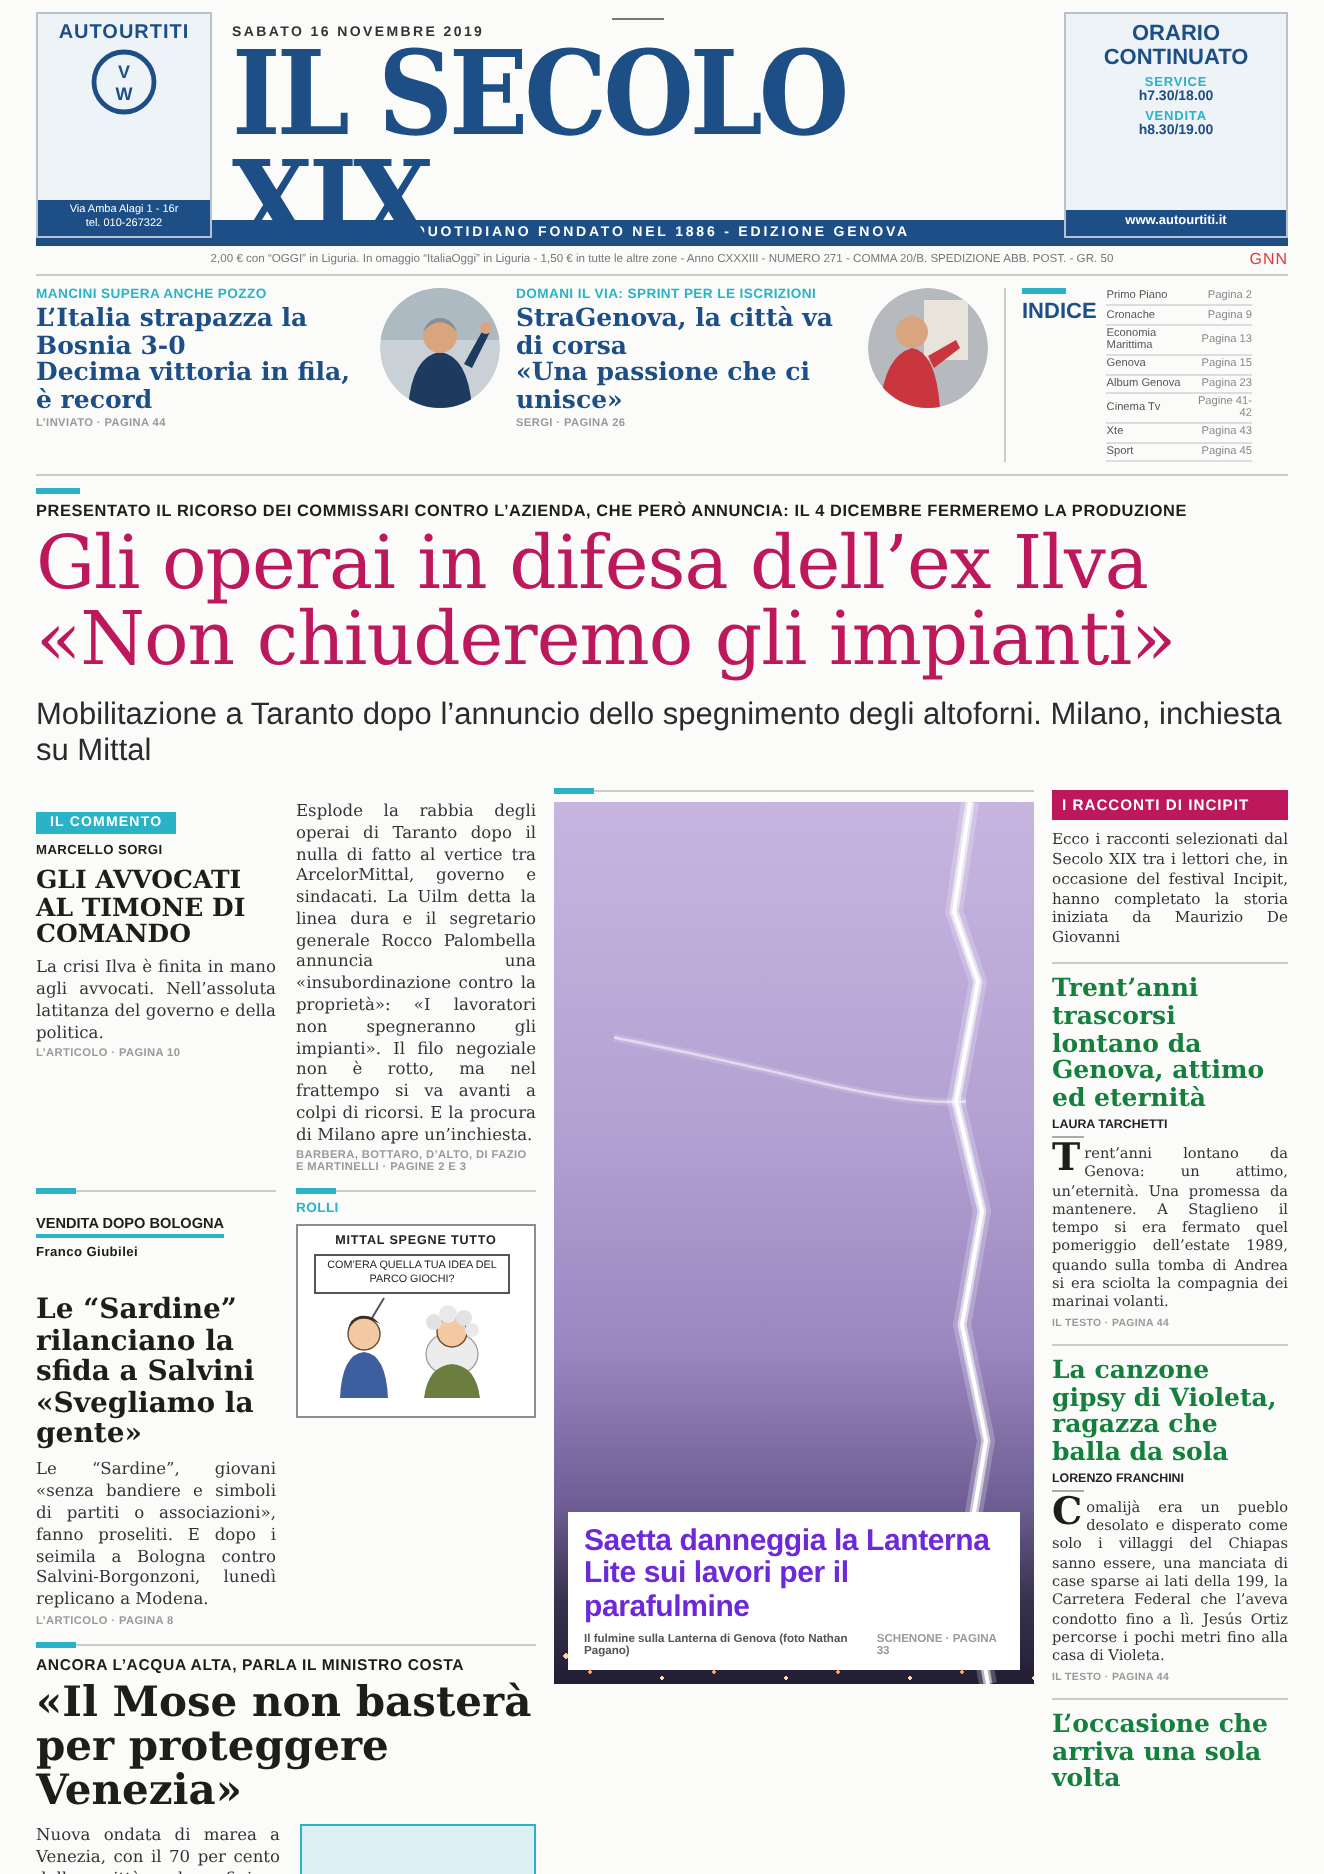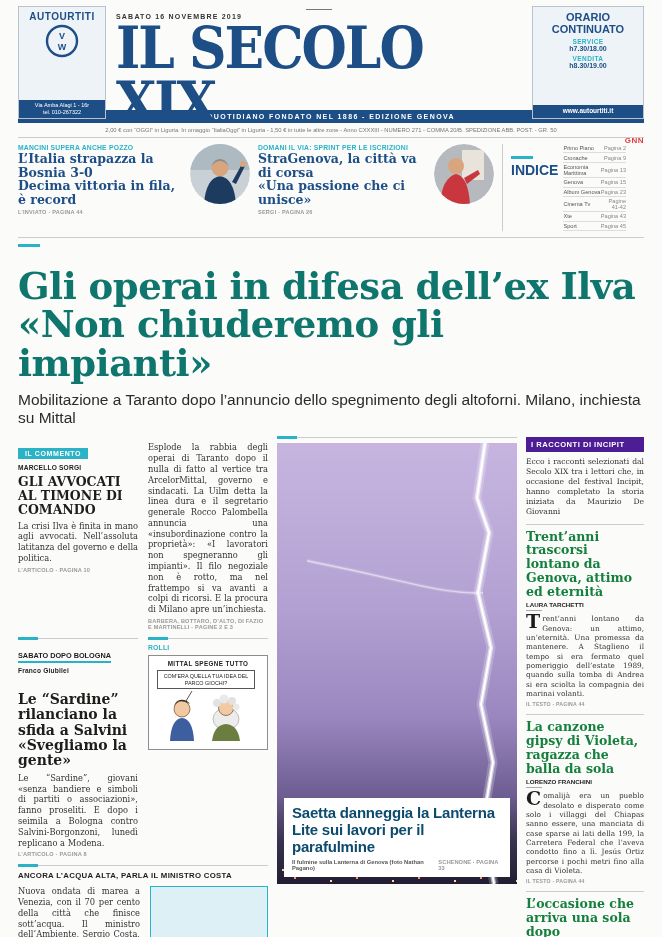--- a/index.html
+++ b/index.html
@@ -23,42 +23,42 @@
   .dateline{ font-size:7px; letter-spacing:1.2px; color:#333; font-weight:bold; padding-top:3px; }
   .dateline::before{ content:""; display:block; width:26px; border-top:1px solid #777; margin:0 auto 3px auto;}
   .logo{ font-family:"DejaVu Serif","Liberation Serif",serif; font-weight:bold; color:#1d4e86;
          font-size:52px; letter-spacing:-2px; line-height:.95; transform:scaleY(1.12); transform-origin:top; }
 
   
   .banner{ background:#1d4e86; color:#fff; text-align:center; font-size:7px; font-weight:bold;
            letter-spacing:1.4px; padding:3px 0; margin-top:8px; }
   .priceline{ display:flex; justify-content:center; align-items:center; position:relative; font-size:5.8px;
               color:#777; padding:4px 0 2px 0; }
-  .gnn{ position:absolute; right:0; top:13px; color:#e03a3e; font-weight:bold; font-size:8px; letter-spacing:.5px;}
+  .gnn{ position:absolute; right:0; top:2px; color:#e03a3e; font-weight:normal; font-size:8px; letter-spacing:.5px;}
 
   
   .topstrip{ display:grid; grid-template-columns:164px 60px 168px 60px 124px; gap:8px; align-items:start;
              border-top:1px solid #ccc; border-bottom:1px solid #ccc; padding:6px 0; margin-top:2px; }
   .ts-kicker{ color:#2ab3c6; font-weight:bold; font-size:6.8px; letter-spacing:.2px; }
   .ts-head{ color:#1d4e86; font-weight:bold; font-size:12.5px; line-height:1.08; white-space:pre-line; margin-top:1px;}
   .credit{ color:#9a9a9a; font-size:5.6px; font-weight:bold; letter-spacing:.2px; margin-top:3px;}
   .circlephoto{ width:60px; height:60px; border-radius:50%; overflow:hidden; position:relative; }
   .indice{ border-left:1px solid #ccc; padding-left:8px; display:flex; gap:5px; }
-  .indice-label{ color:#1d4e86; font-weight:bold; font-size:14px; margin-top:12px;}
+  .indice-label{ color:#1d4e86; font-weight:bold; font-size:11px; }
   .indice-label::before{ content:""; display:block; width:22px; height:3px; background:#2ab3c6; margin-bottom:3px;}
   .indice table{ border-collapse:collapse; width:84px; }
   .indice td{ font-size:5.6px; color:#555; border-bottom:1px solid #ddd; padding:1.2px 0; }
   .indice td:last-child{ text-align:right; color:#888; }
 
   
   .lead{ padding-top:6px; }
   .lead::before{ content:""; display:block; width:22px; height:3px; background:#2ab3c6; margin-bottom:4px; }
   .lead-kicker{ font-size:8.2px; font-weight:bold; color:#1f1d1a; letter-spacing:.3px; }
-  .lead-head{ font-size:37px; font-weight:bold; color:#0f766e; line-height:1.04; letter-spacing:-.5px;
-              white-space:pre-line; margin-top:20px;}
+  .lead-head{ font-size:37px; font-weight:normal; color:#be185d; line-height:1.04; letter-spacing:-.5px;
+              white-space:pre-line; margin-top:3px;}
   .lead-sub{ font-size:15.5px; color:#2b2b2b; margin-top:9px; }
 
   
   .maingrid{ display:grid; grid-template-columns:250px 240px 118px; gap:9px; margin-top:10px; }
   .leftregion{ display:grid; grid-template-columns:120px 120px; column-gap:10px; align-content:start;}
   .blk{ padding-top:5px; }
   .rule-t{ border-top:1px solid #ccc; position:relative; }
   .rule-t::before{ content:""; position:absolute; top:-2px; left:0; width:20px; height:3px; background:#2ab3c6; }
   .lbl-teal{ display:inline-block; background:#2ab3c6; color:#fff; font-weight:bold; font-size:7px;
              letter-spacing:.6px; padding:2px 7px; }
@@ -83,26 +83,26 @@
   .citylights{ position:absolute; left:0; right:0; bottom:0; height:44px;
      background-color:transparent;
      background-image:
        radial-gradient(circle 1.3px at 6px 30px,  #ffcf96 98%, transparent),
        radial-gradient(circle 1px   at 18px 38px, #ff9a5a 98%, transparent),
        radial-gradient(circle 1px   at 30px 26px, #ffe7c0 98%, transparent),
        radial-gradient(circle 1.4px at 44px 34px, #ffb168 98%, transparent),
        radial-gradient(circle 1px   at 54px 41px, #ffd9a8 98%, transparent);
      background-size:62px 44px; }
   .caption{ position:absolute; left:7px; right:7px; bottom:7px; background:#fff; padding:7px 8px 6px 8px; }
-  .cap-head{ font-size:15px; font-weight:bold; color:#0c4a6e; line-height:1.12; white-space:pre-line; letter-spacing:-.2px;}
+  .cap-head{ font-size:15px; font-weight:bold; color:#6d28d9; line-height:1.12; white-space:pre-line; letter-spacing:-.2px;}
   .cap-credit{ font-size:5.8px; font-weight:bold; color:#555; margin-top:4px; display:flex; justify-content:space-between;}
   .cap-credit .pg{ color:#9a9a9a; }
 
   
-  .incipit .hd{ background:#4c1d95; color:#fff; font-weight:bold; font-size:7.6px; letter-spacing:.5px;
+  .incipit .hd{ background:#be185d; color:#fff; font-weight:bold; font-size:7.6px; letter-spacing:.5px;
                 padding:3px 5px; }
   .incipit .intro{ font-family:"DejaVu Serif",serif; font-size:7.6px; line-height:1.3; color:#333; margin-top:5px; text-align:justify;}
   .story{ border-top:1px solid #ccc; margin-top:7px; padding-top:5px; }
   .story .ttl{ font-size:12.5px; font-weight:bold; color:#15803d; line-height:1.1; }
   .story .au{ font-size:6.2px; font-weight:bold; margin-top:3px; }
   .story .au::after{ content:""; display:block; width:16px; border-top:1px solid #aaa; margin-top:2px;}
   .story .bd{ font-family:"DejaVu Serif",serif; font-size:7.3px; line-height:1.28; color:#333; margin-top:3px; text-align:justify;}
   .dropcap{ float:left; font-family:"DejaVu Serif",serif; font-weight:bold; font-size:19px; line-height:15px;
             padding-right:2px; color:#1f1d1a;}
 </style>
@@ -216,20 +216,21 @@
         <tr>
               <td>Sport</td>
               <td>Pagina 45</td>
             </tr>
       </tbody>
         </table>
     </div>
   </section>
 
   <section class="lead">
+    <div class="lead-kicker">PRESENTATO IL RICORSO DEI COMMISSARI CONTRO L’AZIENDA, CHE PERÒ ANNUNCIA: IL 4 DICEMBRE FERMEREMO LA PRODUZIONE</div>
     <h2 class="lead-head serif">Gli operai in difesa dell’ex Ilva
 «Non chiuderemo gli impianti»</h2>
     <div class="lead-sub">Mobilitazione a Taranto dopo l’annuncio dello spegnimento degli altoforni. Milano, inchiesta su Mittal</div>
   </section>
 
   <section class="maingrid">
 
     <div class="leftregion">
 
       <div class="blk">
@@ -240,21 +241,21 @@
         <div class="credit">L’ARTICOLO · PAGINA 10</div>
       </div>
 
       <div class="blk">
         <div class="body-s serif" style="margin-top:0">Esplode la rabbia degli operai di Taranto dopo il nulla di fatto al vertice tra ArcelorMittal, governo e sindacati. La Uilm detta la linea dura e il segretario generale Rocco Palombella annuncia una «insubordinazione contro la proprietà»: «I lavoratori non spegneranno gli impianti». Il filo negoziale non è rotto, ma nel frattempo si va avanti a colpi di ricorsi. E la procura di Milano apre un’inchiesta.</div>
         <div class="credit" style="white-space:pre-line">BARBERA, BOTTARO, D’ALTO, DI FAZIO
 E MARTINELLI · PAGINE 2 E 3</div>
       </div>
 
       <div class="blk rule-t" style="margin-top:8px">
-        <span class="kick2">SABATO DOPO BOLOGNA</span>
+        <span class="kick2">VENDITA DOPO BOLOGNA</span>
         <div class="author">Franco Giubilei</div>
         <div class="h-med serif">Le “Sardine” rilanciano la sfida a Salvini «Svegliamo la gente»</div>
         <div class="body-s serif">Le “Sardine”, giovani «senza bandiere e simboli di partiti o associazioni», fanno proseliti. E dopo i seimila a Bologna contro Salvini-Borgonzoni, lunedì replicano a Modena.</div>
         <div class="credit">L’ARTICOLO · PAGINA 8</div>
       </div>
 
       <div class="blk rule-t" style="margin-top:8px">
         <div class="ts-kicker" style="color:#2ab3c6">ROLLI</div>
         <div class="comicbox">
           <div class="comic-title">MITTAL SPEGNE TUTTO</div>
@@ -270,20 +271,21 @@
               <circle cx="66" cy="10" r="4.5" fill="#e9e9e9"></circle>
             <circle cx="74" cy="12" r="4" fill="#e2e2e2"></circle>
               <circle cx="78" cy="18" r="3.5" fill="#e9e9e9"></circle>
             <path d="M54 52 Q56 36 68 35 Q80 36 82 52 Z" fill="#6b7d3f"></path>
           </svg>
         </div>
       </div>
 
       <div class="mose rule-t">
         <div class="lead-kicker" style="font-size:7.8px">ANCORA L’ACQUA ALTA, PARLA IL MINISTRO COSTA</div>
+        <div class="mose-head serif">«Il Mose non basterà per proteggere Venezia»</div>
         <div class="mose-cols">
           <div>
             <div class="body-s serif" style="margin-top:0">Nuova ondata di marea a Venezia, con il 70 per cento della città che finisce sott’acqua. Il ministro dell’Ambiente, Sergio Costa, analizza la situazione e afferma: «Il Mose non basterà per proteggere Venezia». Intanto esplode l’ira tra i commercianti: «Adesso dobbiamo rifare tutto da capo».</div>
 
           </div>
           <div class="ailettori">
             
             
           </div>
         </div>
@@ -327,19 +329,19 @@
       <div class="story">
         <div class="ttl serif">La canzone gipsy di Violeta, ragazza che balla da sola</div>
         <div class="au">LORENZO FRANCHINI</div>
         <div class="bd">
           <span class="dropcap">C</span><span>omalijà era un pueblo desolato e disperato come solo i villaggi del Chiapas sanno essere, una manciata di case sparse ai lati della 199, la Carretera Federal che l’aveva condotto fino a lì. Jesús Ortiz percorse i pochi metri fino alla casa di Violeta.</span>
         </div>
         <div class="credit" style="font-size:5.2px">IL TESTO · PAGINA 44</div>
       </div>
 
       <div class="story">
-        <div class="ttl serif">L’occasione che arriva una sola dopo</div>
+        <div class="ttl serif">L’occasione che arriva una sola volta</div>
 
       </div>
     </aside>
   </section>
 
 </div>
 
 </body></html>

